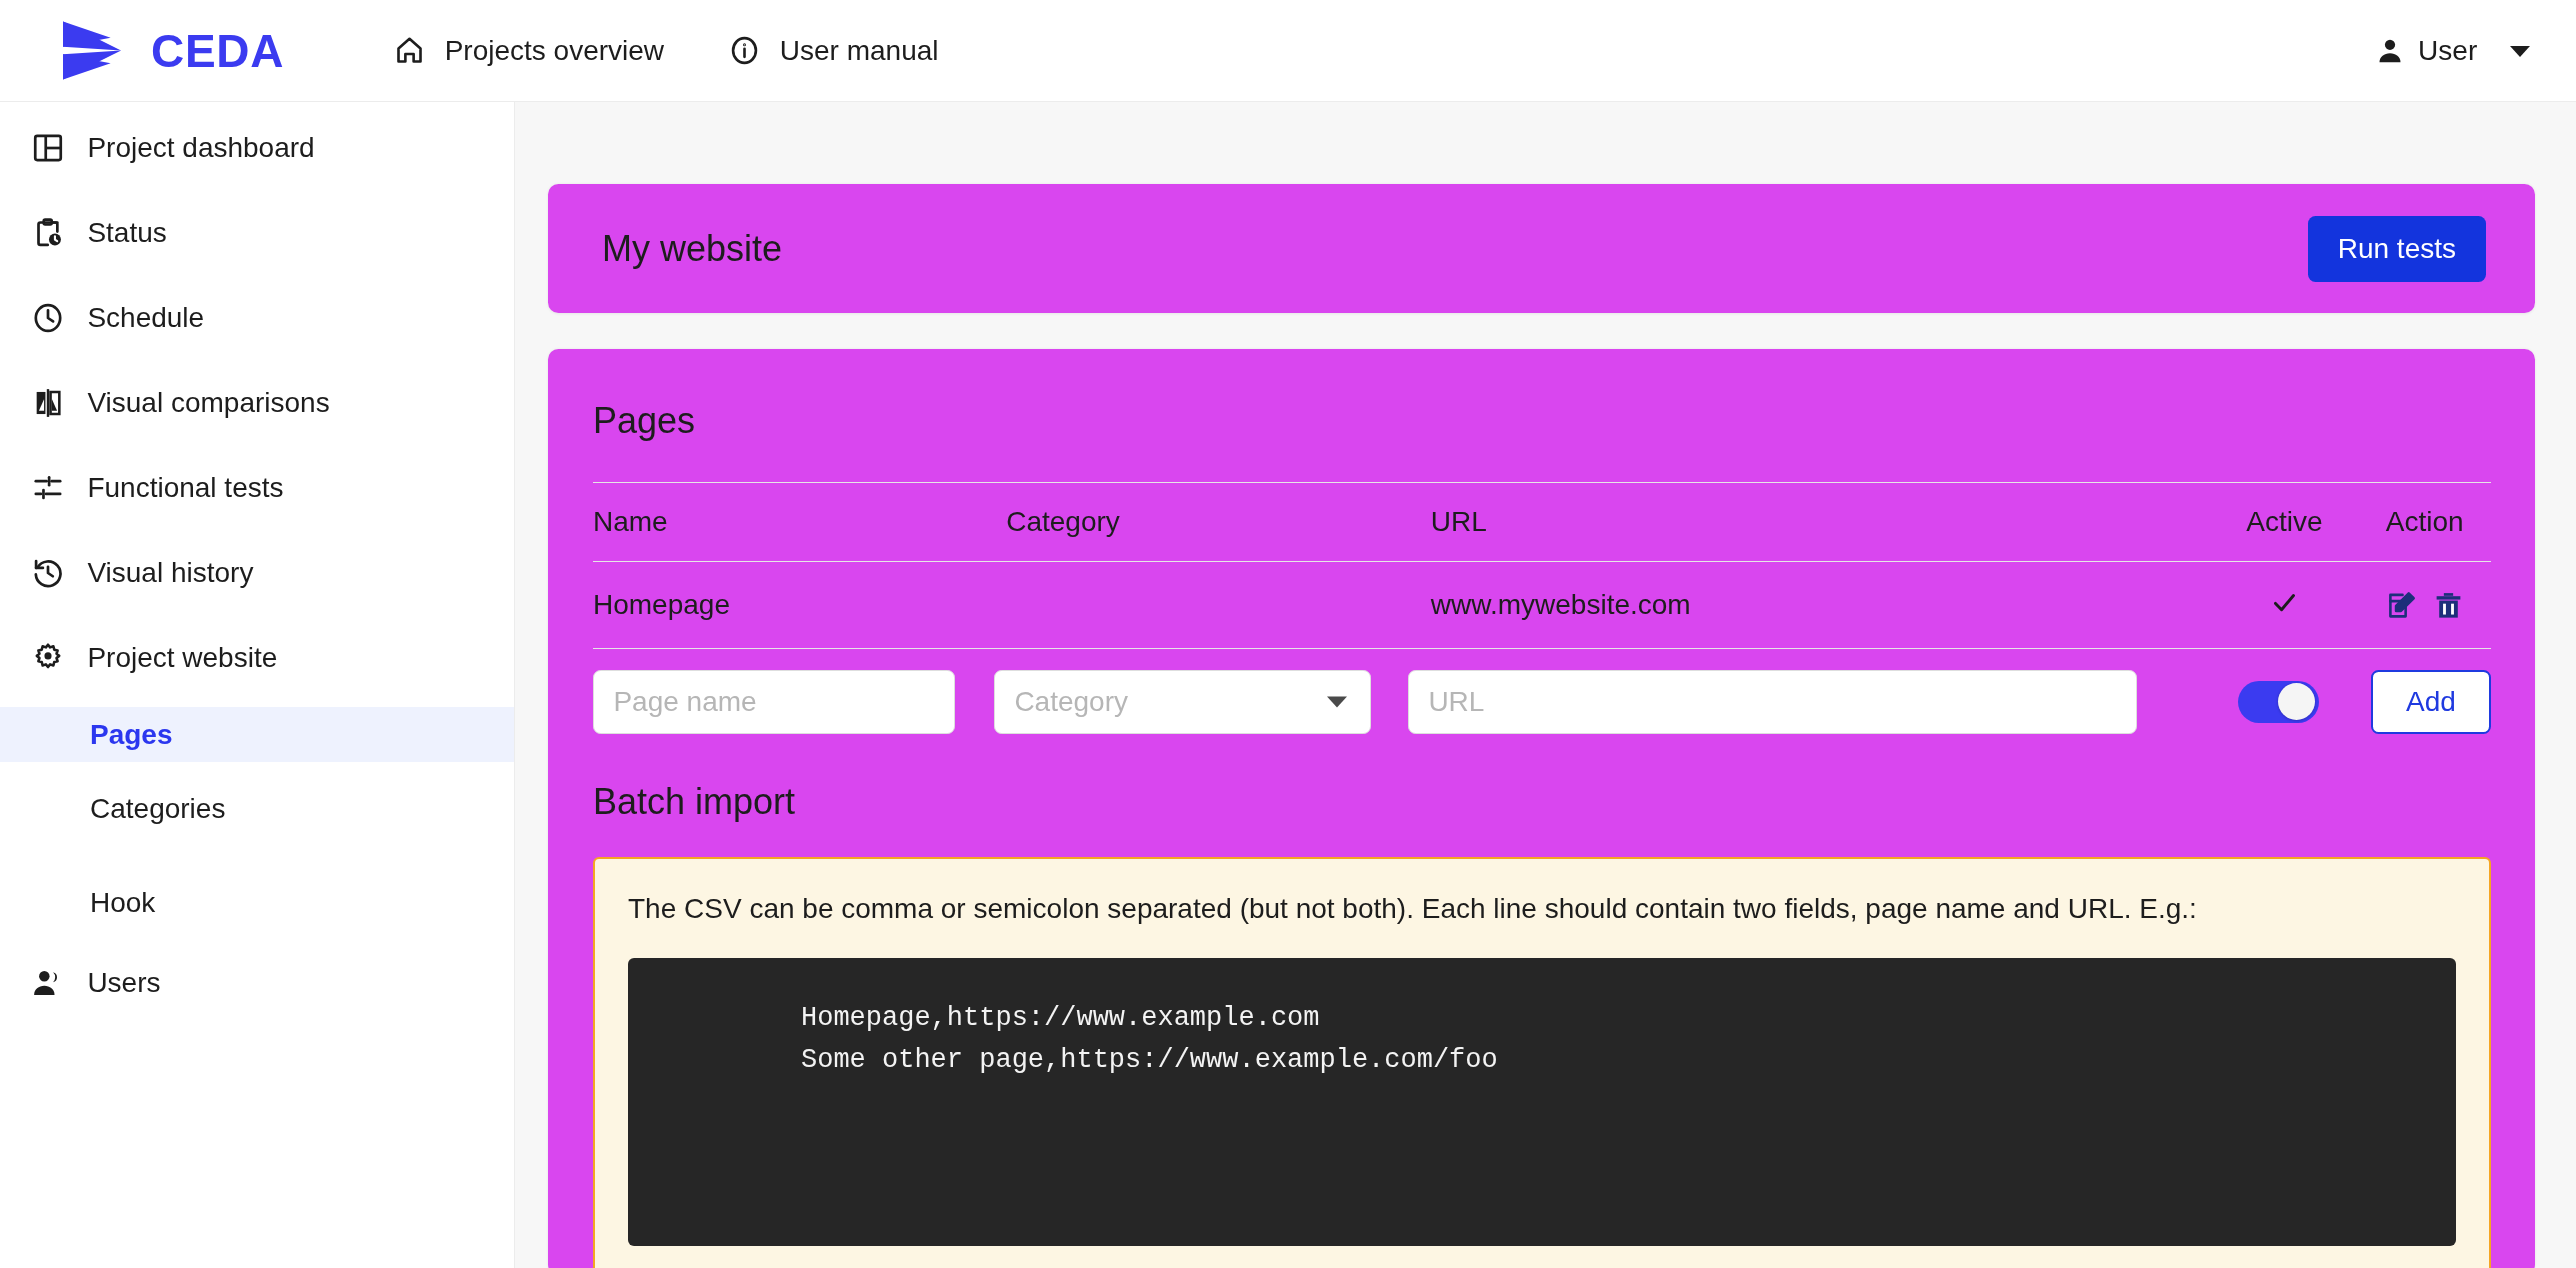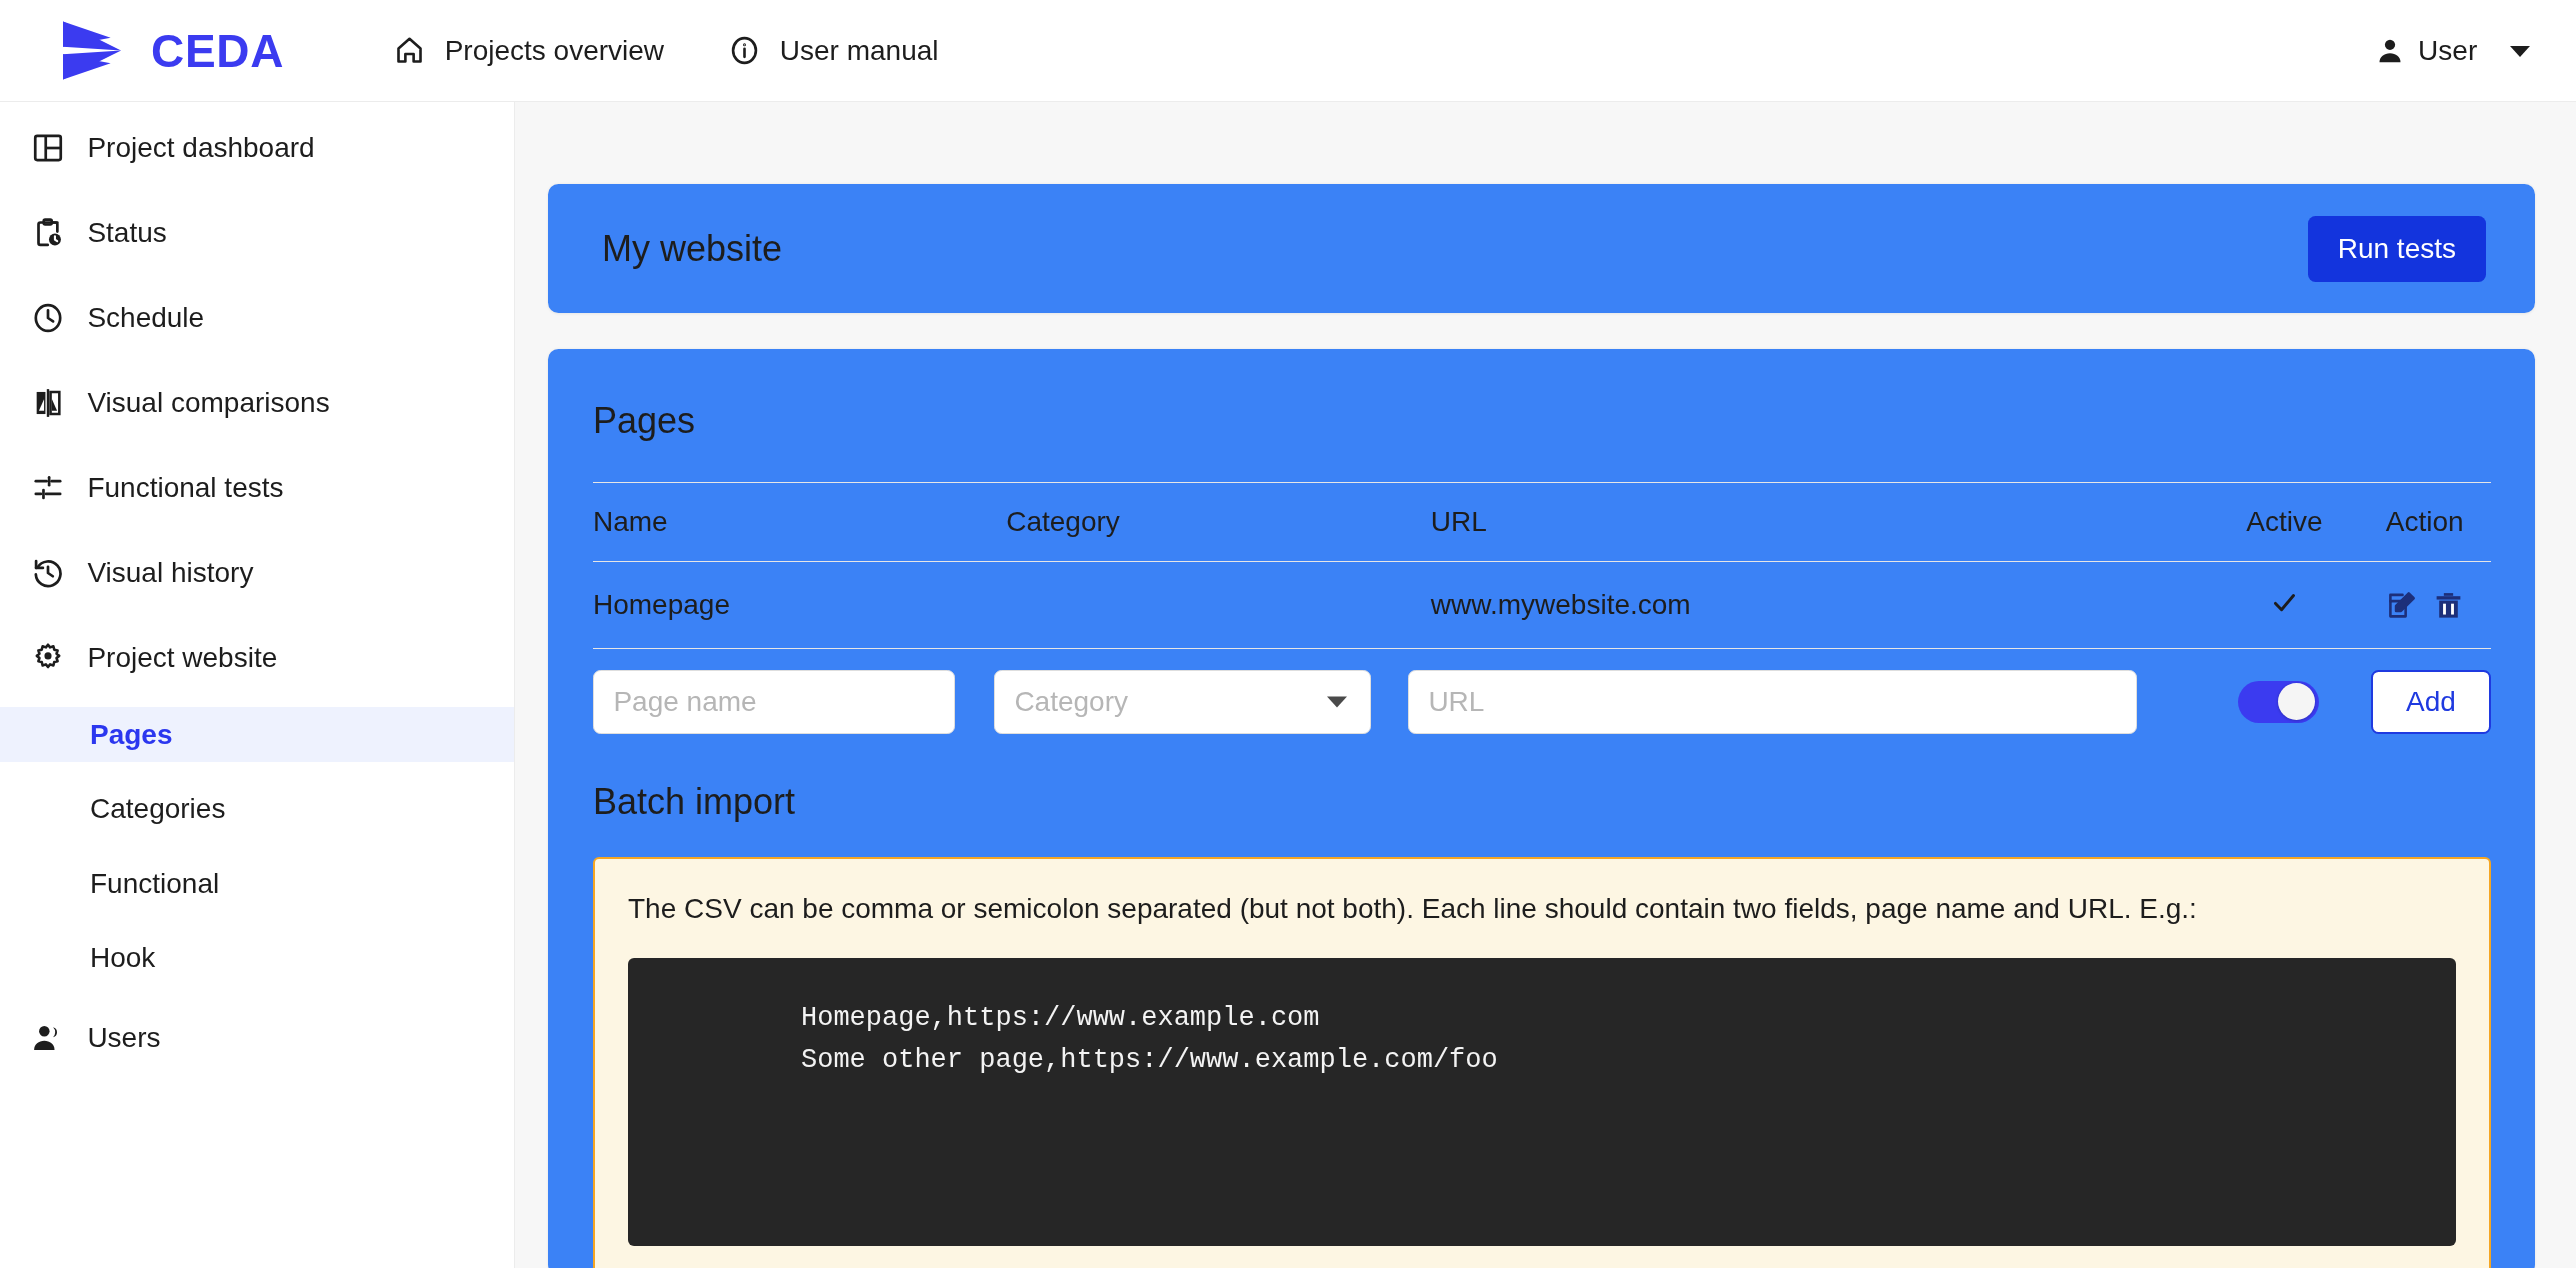--- a/index.html
+++ b/index.html
@@ -136,21 +136,21 @@
     position: absolute;
     top: 102px;
     left: 515px;
     width: 2061px;
     height: 1166px;
     background: #f7f7f7;
     overflow: hidden;
   }
 
   .card {
-    background: #3b82f6;
+    background: #d946ef;
     border-radius: 10.5px;
     box-shadow: 0 0.7px 3px rgba(0,0,0,0.07);
   }
 
   .card-header {
     position: absolute;
     left: 33px;
     top: 82px;
     width: 1987px;
     height: 129px;
@@ -513,23 +513,20 @@
   </div>
 
   <div class="sp-26" style="height:19.4px"></div>
 
   <div class="nav-sub">
     <span class="nav-sub-label">Categories</span>
   </div>
 
   <div class="sp-26" style="height:19.4px"></div>
 
-  <div class="nav-sub">
-    <span class="nav-sub-label">Functional</span>
-  </div>
 
   <div class="sp-26" style="height:19.4px"></div>
 
   <div class="nav-sub">
     <span class="nav-sub-label">Hook</span>
   </div>
 
   <div class="sp-34"></div>
 
   <div class="nav-item">

